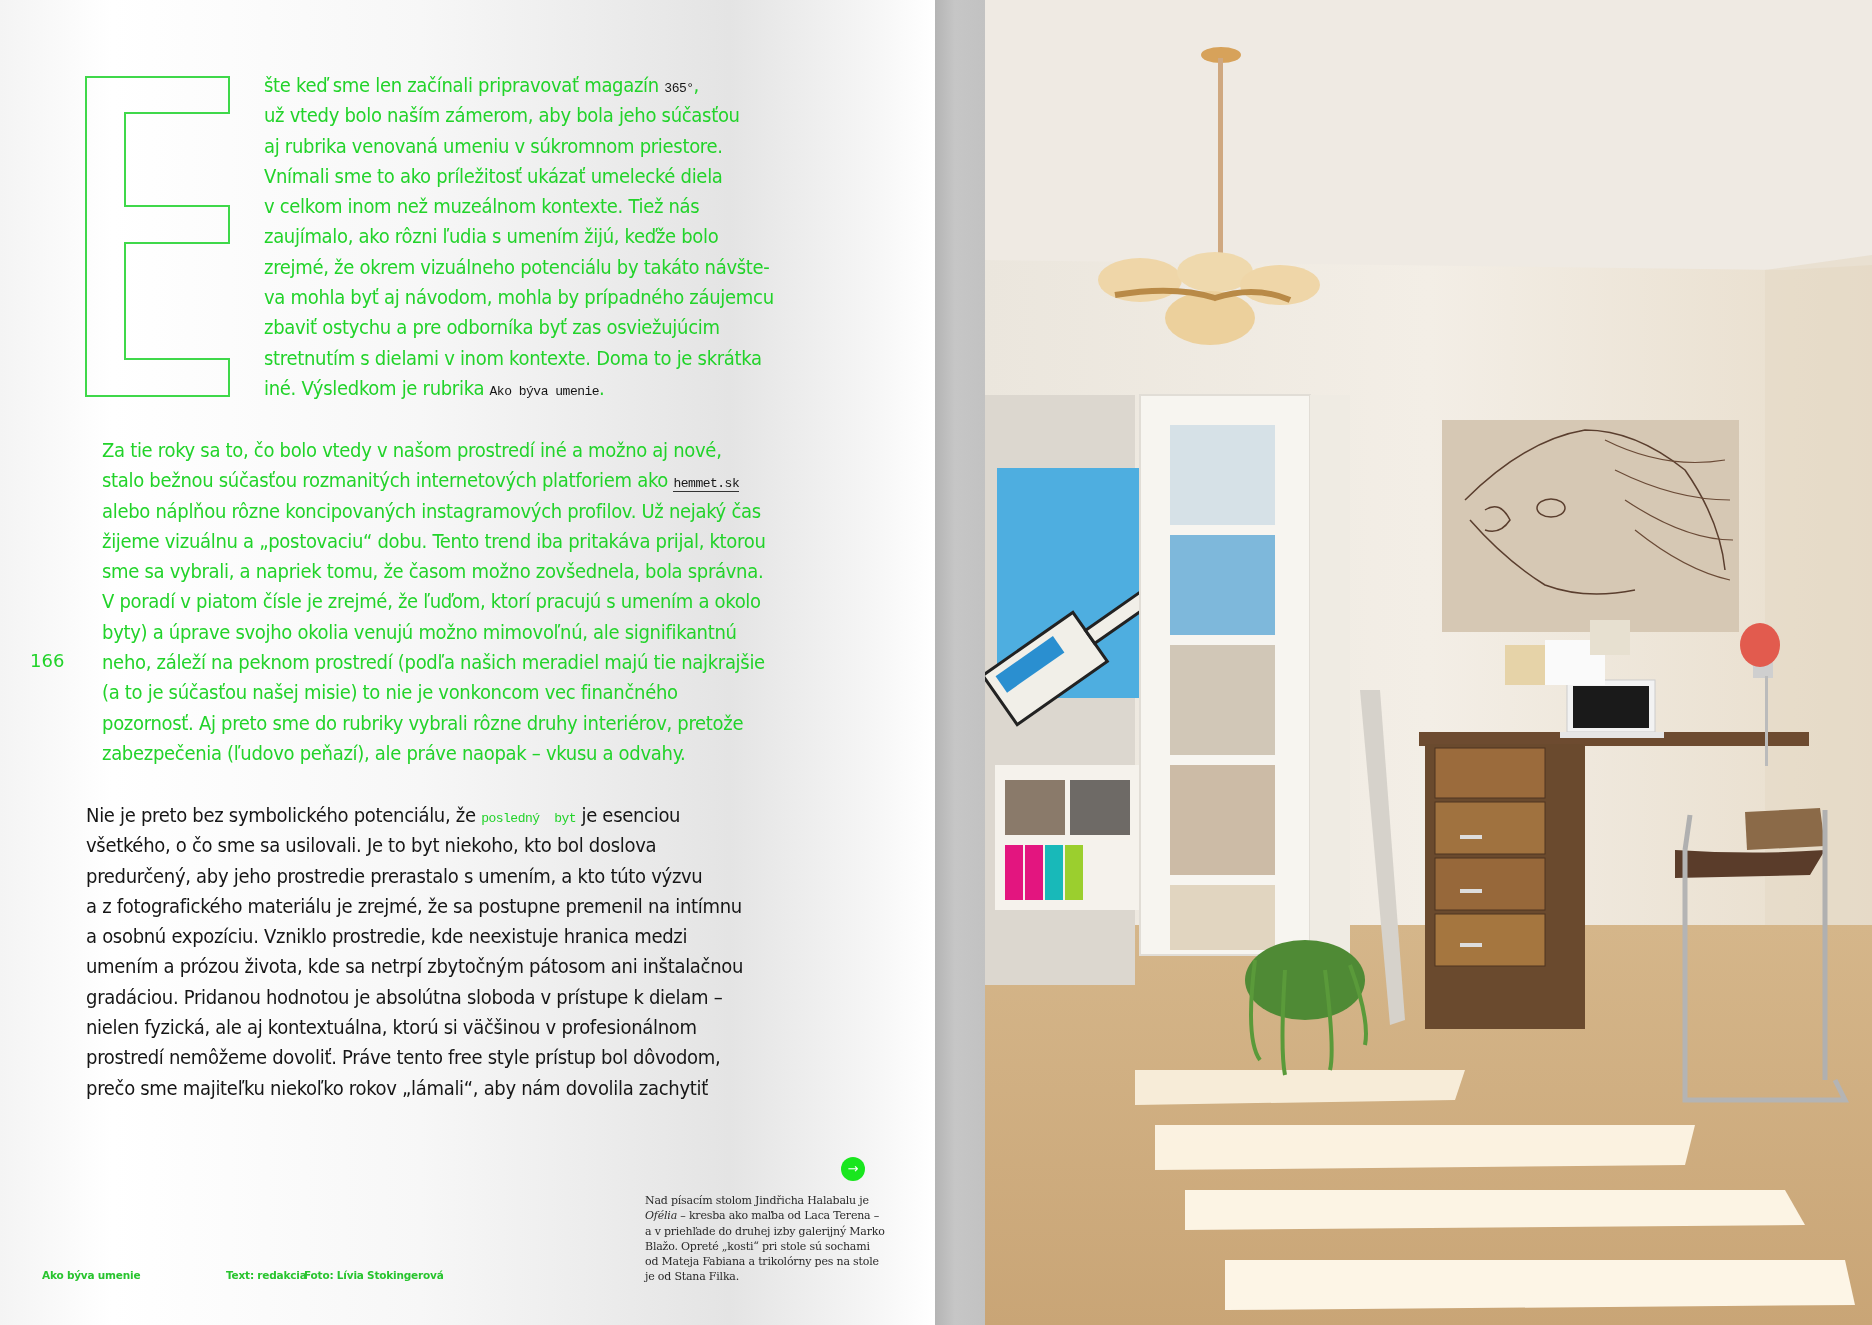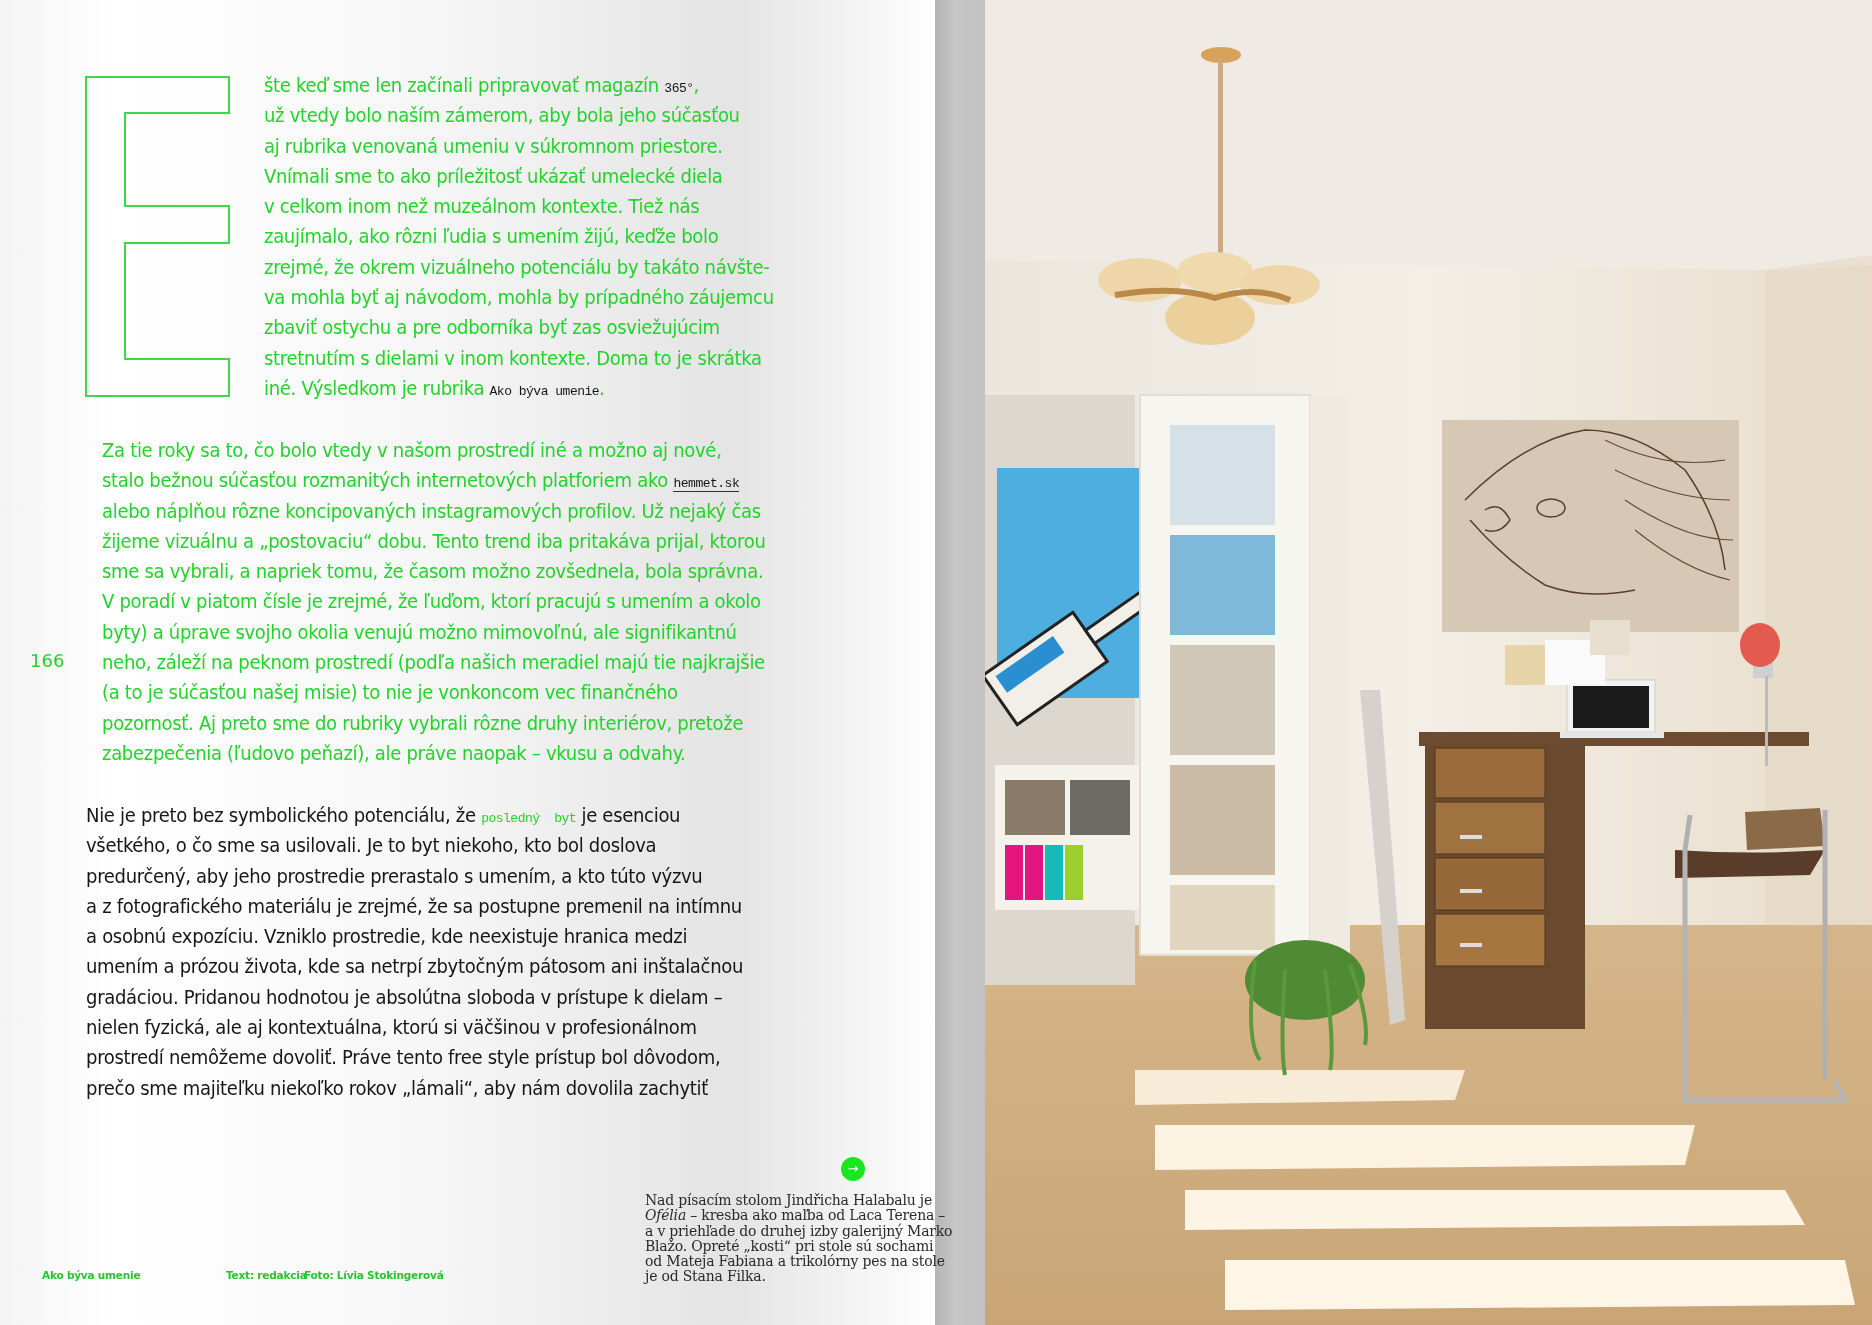--- a/index.html
+++ b/index.html
@@ -16,21 +16,21 @@
   .green { color:#22d32a; }
   .black { color:#161616; }
   .hand { font-family:Liberation Mono, monospace; font-size:13px; letter-spacing:-0.5px;margin-top:32px; }
   .p1 { left:264px; top:70px; }
   .p2 { left:102px; top:435px; }
   .p3 { left:86px; top:800px; }
   .line { display:block; height:30.3px; }
   .link-under { border-bottom:1.5px solid #333; color:#161616; }
   .pagenum { position:absolute; left:30px; top:610px; font-size:18px; color:#22d32a; font-family:"DejaVu Sans", sans-serif;margin-top:40px; }
   .footer { position:absolute; top:1269px; font-size:10.5px; font-weight:bold; color:#28c42e; font-family:"DejaVu Sans", sans-serif; letter-spacing:-0.2px;}
-  .caption { position:absolute; left:645px; top:1193px; width:240px; font-family:"DejaVu Serif", serif; font-size:14px; line-height:15.3px; color:#2a2a2a; white-space:nowrap; letter-spacing:-0.2px; }
+  .caption { position:absolute; left:645px; top:1193px; width:240px; font-family:"DejaVu Serif", serif; font-size:11px; line-height:15.3px; color:#2a2a2a; white-space:nowrap; letter-spacing:-0.2px; }
   .caption i { font-style:italic; }
   .arrow-btn { position:absolute; left:841px; top:1157px; width:24px; height:24px; border-radius:50%; background:#19e61e; color:#fff; font-size:13px; line-height:24px; text-align:center; font-family:"DejaVu Sans", sans-serif; }
 </style>
 </head>
 <body>
 
 <div class="page-left"></div>
 <div class="gutter"></div>
 
 <svg class="dropcap" viewBox="0 0 146 321">

